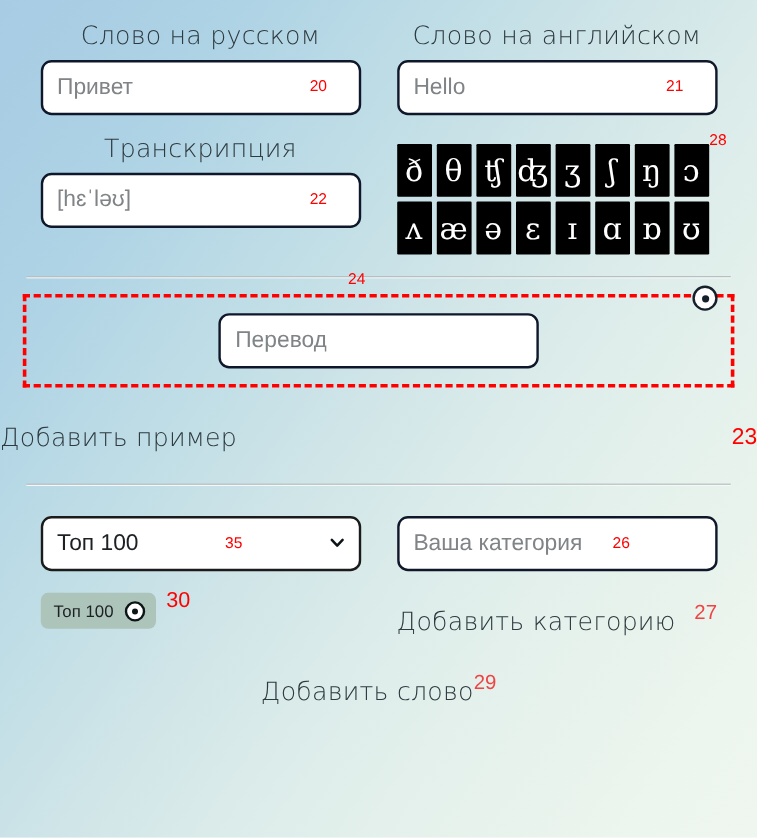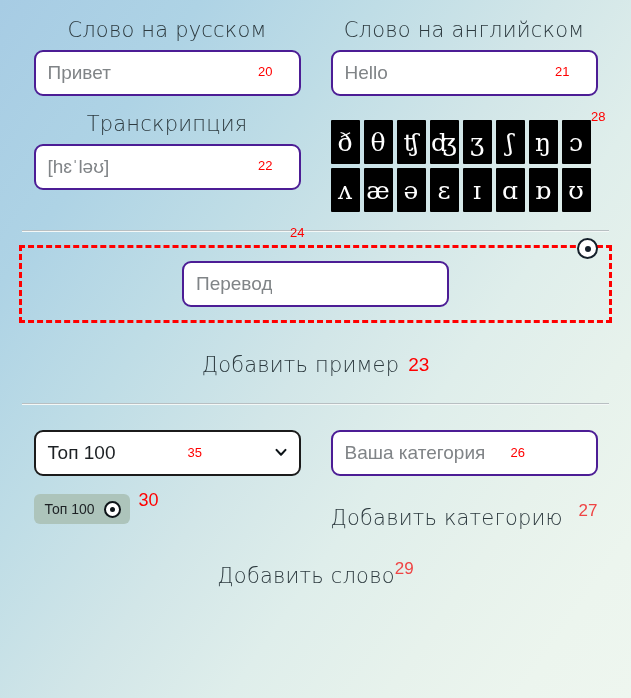--- a/index.html
+++ b/index.html
@@ -48,21 +48,21 @@
     text-align: center;
     letter-spacing: .2px;
     margin: 0 0 8px 0;
     white-space: nowrap;
   }
 
   .inp {
     box-sizing: border-box;
     width: 267px;
     height: 46px;
-    border: 2px solid #4c1d95;
+    border: 2px solid #0f172a;
     border-radius: 9px;
     background: #ffffff;
     padding: 0 12px;
     font-family: "Liberation Sans", sans-serif;
     font-size: 19px;
     color: #6e7478;
     display: flex;
     align-items: center;
     position: relative;
   }
@@ -164,21 +164,21 @@
     content: "";
     width: 6px;
     height: 6px;
     border-radius: 50%;
     background: #15202b;
   }
 
   
   .link-row {
     display: flex;
-    justify-content: center;
+    justify-content: space-between;
     align-items: flex-start;
     gap: 9px;
     margin-top: 30px;
   }
   .link-txt {
     font-family: "DejaVu Sans", sans-serif;
     font-weight: 300;
     font-size: 21px;
     color: #2d3a3f;
     letter-spacing: .2px;

